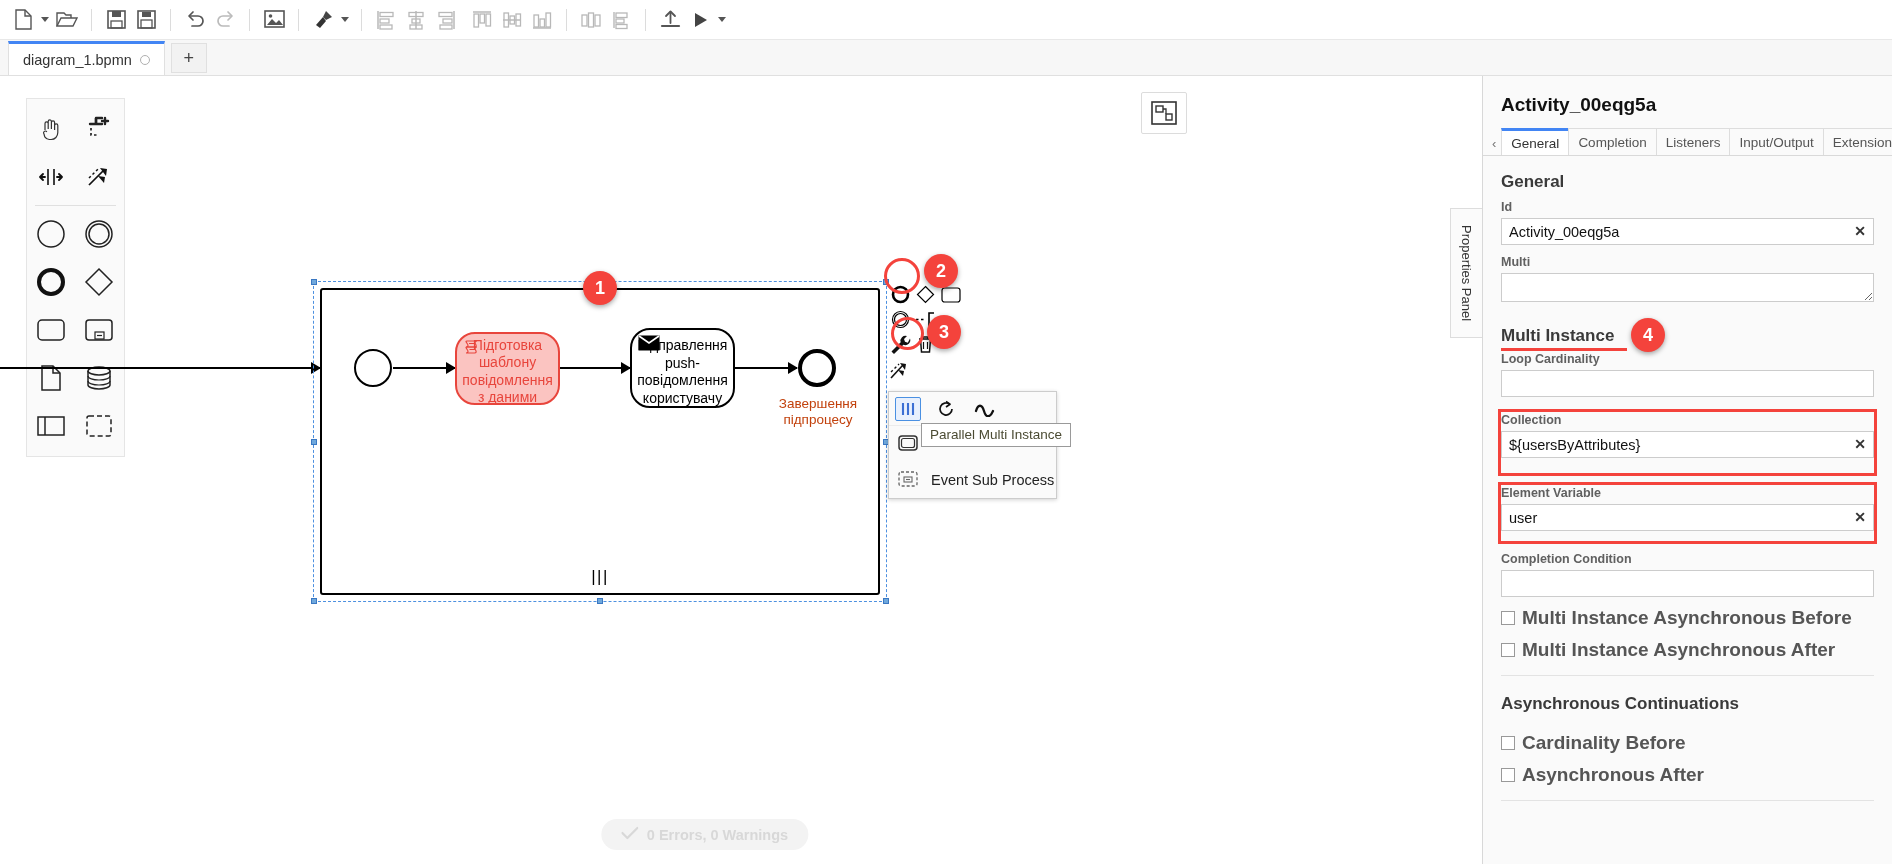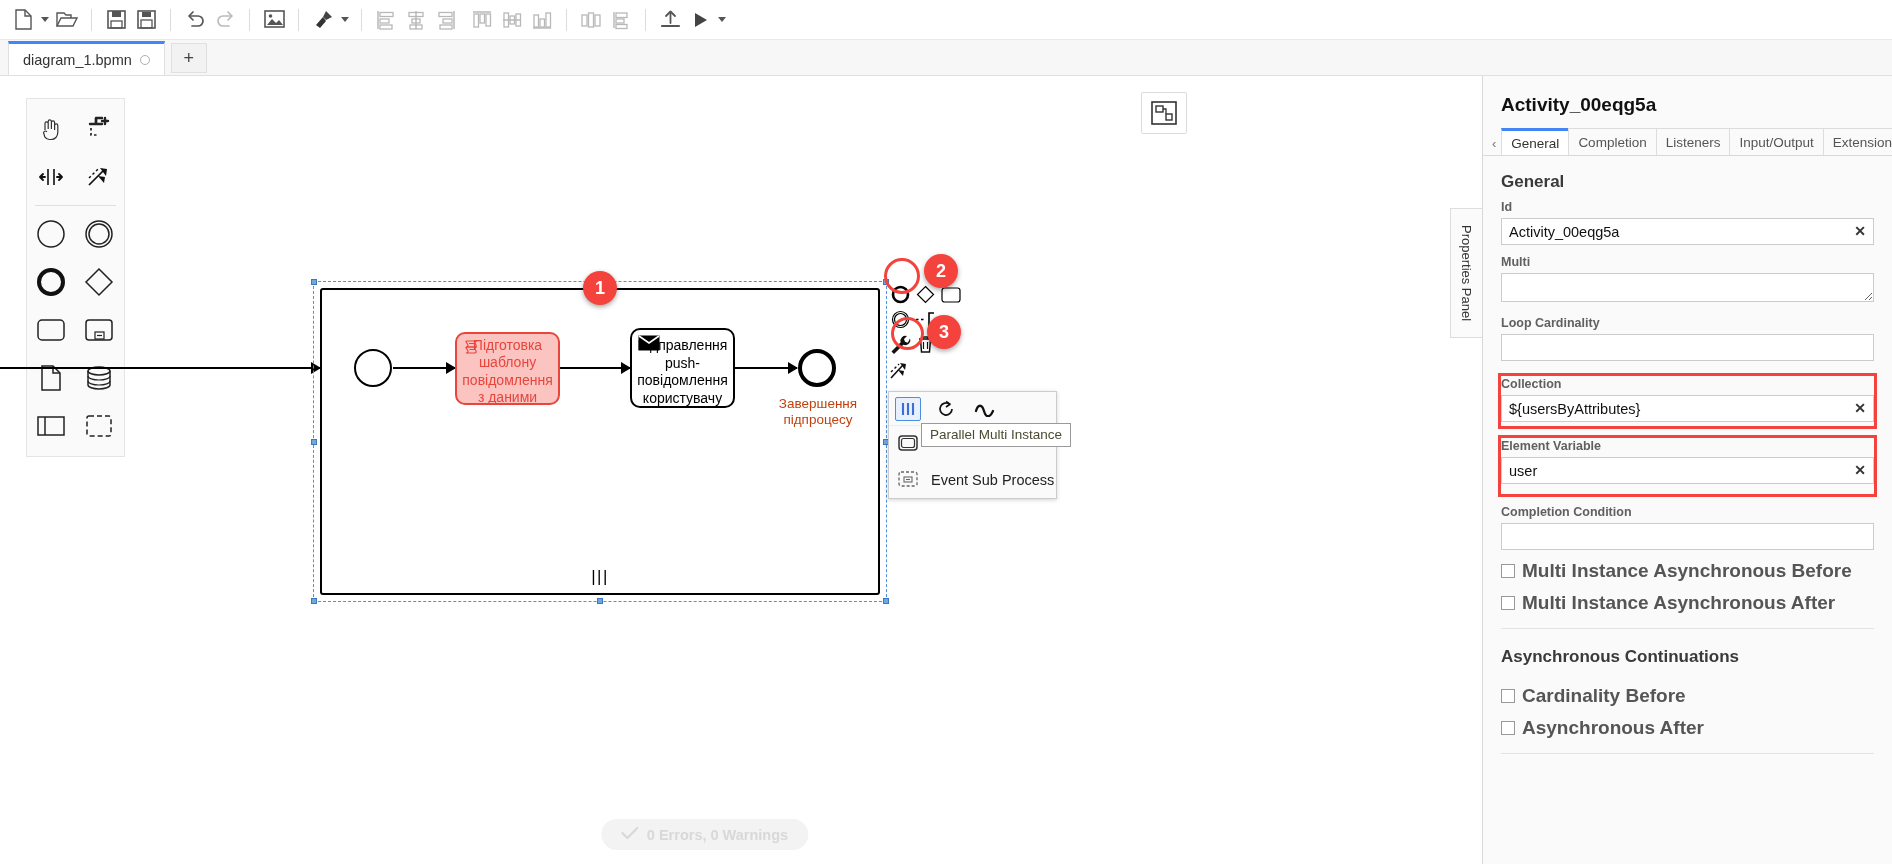--- a/index.html
+++ b/index.html
@@ -175,21 +175,21 @@
     position: absolute;
     width: 130px;
     text-align: center;
     font-size: 13.5px;
     color: #c2410c;
     line-height: 1.22;
   }
   .task {
     position: absolute;
     border: 2.2px solid #000;
-    border-radius: 10px;
+    border-radius: 20px;
     background: #fff;
     display: flex; align-items: center; justify-content: center;
     text-align: center;
     font-size: 14px;
     line-height: 1.25;
     padding: 4px 6px;
     color: #000;
   }
   .task.error {
     border-color: #e8453c;
@@ -904,28 +904,33 @@
       <input class="fld-input" value="Activity_00eqg5a" style="">
       <span class="fld-clear">✕</span>
     </div>
 
     <div class="fld-label">Multi</div>
     <div class="fld-wrap">
       <textarea class="fld-textarea" style=""></textarea>
     </div>
 
     
+    <div style="position:relative; height:30px;">
+      <div class="grp-title" style="margin-top:10px;">Multi Instance</div>
+      <div class="ann-underline" style="left:0px; top:32px; width:126px;"></div>
+      <div class="badge" style="left:130px; top:2px;">4</div>
+    </div>
 
     <div class="fld-label" style="margin-top:6px;">Loop Cardinality</div>
     <div class="fld-wrap">
       <input class="fld-input" style="">
     </div>
 
     
-    <div style="position:relative; padding:4px 3px 7px 3px; margin:12px -3px 6px -3px;">
+    <div style="position:relative; padding:4px 3px 18px 3px; margin:12px -3px 6px -3px;">
       <div class="ann-box" style="left:0; top:0; right:0; bottom:0;"></div>
       <div class="fld-label">Collection</div>
       <div class="fld-wrap" style="margin-bottom:0;">
         <input class="fld-input" value="${usersByAttributes}" style="">
         <span class="fld-clear">✕</span>
       </div>
     </div>
 
     
     <div style="position:relative; padding:4px 3px 13px 3px; margin:0 -3px 8px -3px;">

